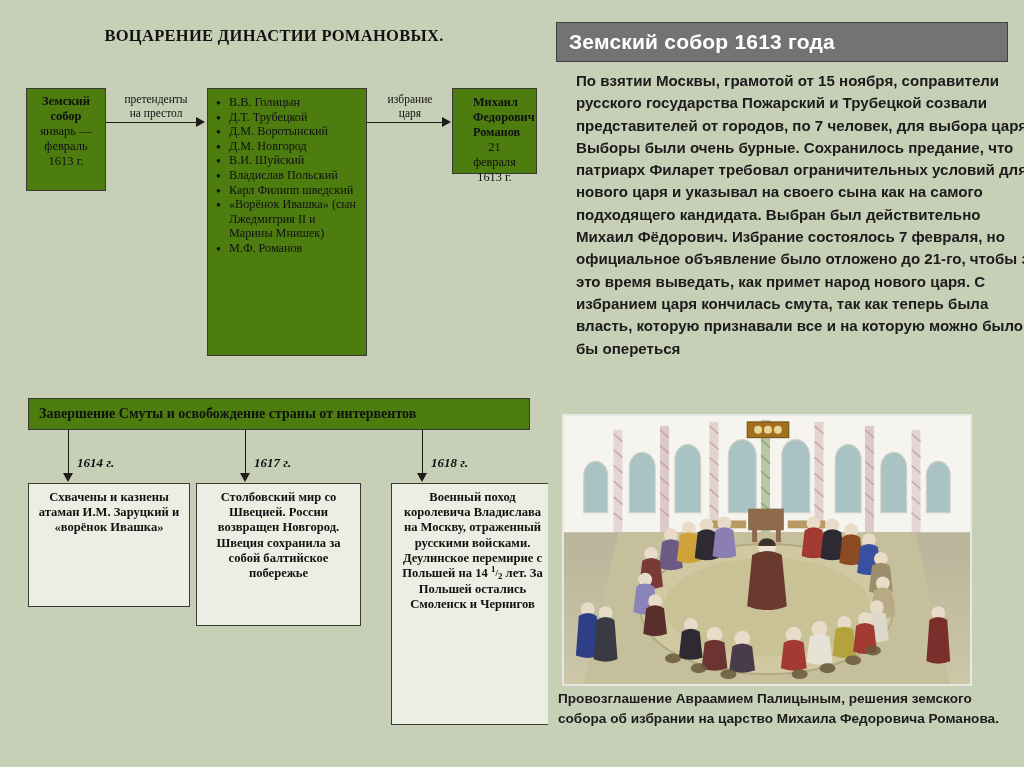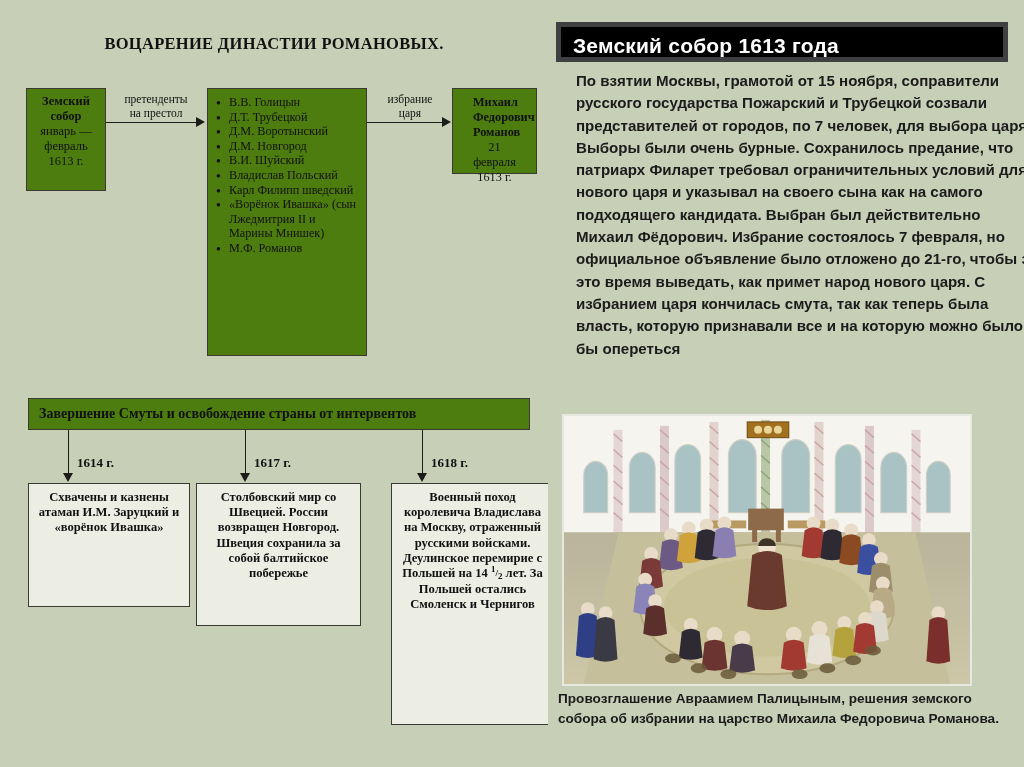--- a/index.html
+++ b/index.html
@@ -19,21 +19,20 @@
   }
   .title{
     position:absolute;left:18px;top:26px;width:512px;
     text-align:center;
     font-family:"Liberation Serif", serif;
     font-weight:bold;
     font-size:16.5px;
     line-height:19px;
     letter-spacing:.3px;
     color:#111;
-    margin-top:8px;
   }
   .box{
     position:absolute;
     background:#4d7c0f;
     border:1.5px solid #3a3a32;
     box-sizing:border-box;
     color:#111;
   }
 
   
@@ -96,20 +95,21 @@
   .arrow-v{position:absolute;width:0;border-left:1.6px solid #1c1c18;}
   .arrow-head-d{
     position:absolute;width:0;height:0;
     border-left:5px solid transparent;
     border-right:5px solid transparent;
     border-top:9px solid #1c1c18;
   }
   .year-label{
     position:absolute;font-size:13px;font-weight:bold;color:#111;
     font-family:"Liberation Serif", serif;
+    font-style:italic;
   }
 
   
   .res-box{position:absolute;background:#eceee4;border:1.5px solid #3a3a32;box-sizing:border-box;}
   .res-box .inner{
     padding:6px 5px 0;text-align:center;
     font-size:12.6px;line-height:15.2px;color:#111;font-weight:bold;
   }
   #res-1{left:28px;top:483px;width:162px;height:124px;}
   #res-2{left:196px;top:483px;width:165px;height:143px;}
@@ -119,22 +119,22 @@
   .frac sup{font-size:9px;}
   .frac sub{font-size:9px;}
 
   
   .right-panel{
     position:absolute;left:548px;top:0;width:476px;height:767px;
     background:#c8cfb7;
   }
   #right-header{
     position:absolute;left:8px;top:22px;width:452px;height:40px;
-    background:#000000;
-    border:5px solid #404040;
+    background:#737373;
+    border:1px solid #404040;
     box-sizing:border-box;
   }
   #right-header .htext{
     color:#ffffff;font-weight:bold;font-size:21px;line-height:38px;
     padding-left:12px;
     font-family:"Liberation Sans", sans-serif;
     letter-spacing:.2px;
   }
   #right-body{
     position:absolute;left:8px;top:70px;width:462px;

